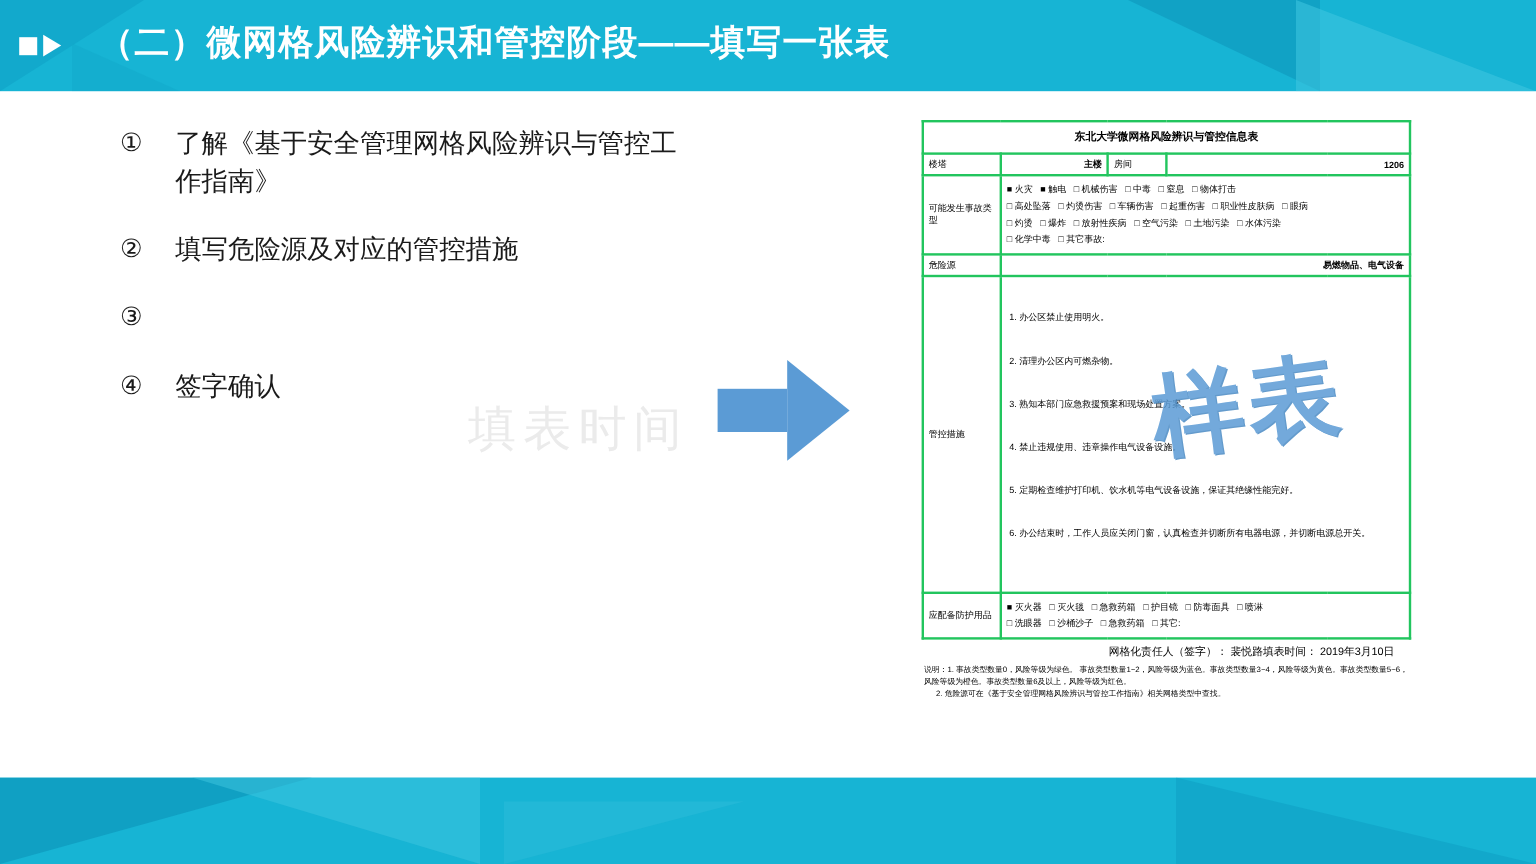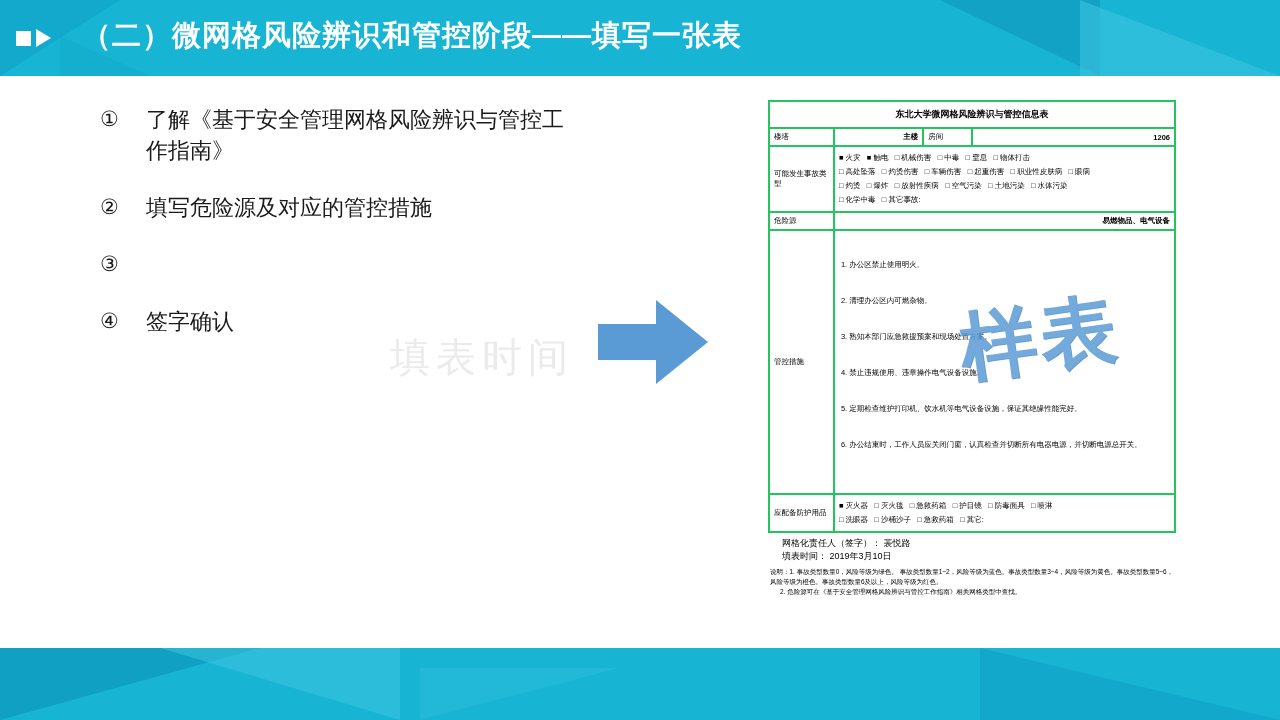--- a/index.html
+++ b/index.html
@@ -248,21 +248,20 @@
   }
   .measures div { margin-bottom: 14px; }
   .ppe div { margin: 2px 0; line-height: 12px; }
   .signature-row {
     margin-top: 4px;
     display: flex;
     justify-content: flex-end;
     font-size: 9px;
     padding: 0 14px;
     color: #000;
-    flex-direction: column;
   }
   .note {
     margin-top: 4px;
     font-size: 6.5px;
     line-height: 10px;
     color: #000;
     padding: 0 2px;
   }
   .note .indent { padding-left: 10px; }
 </style>

